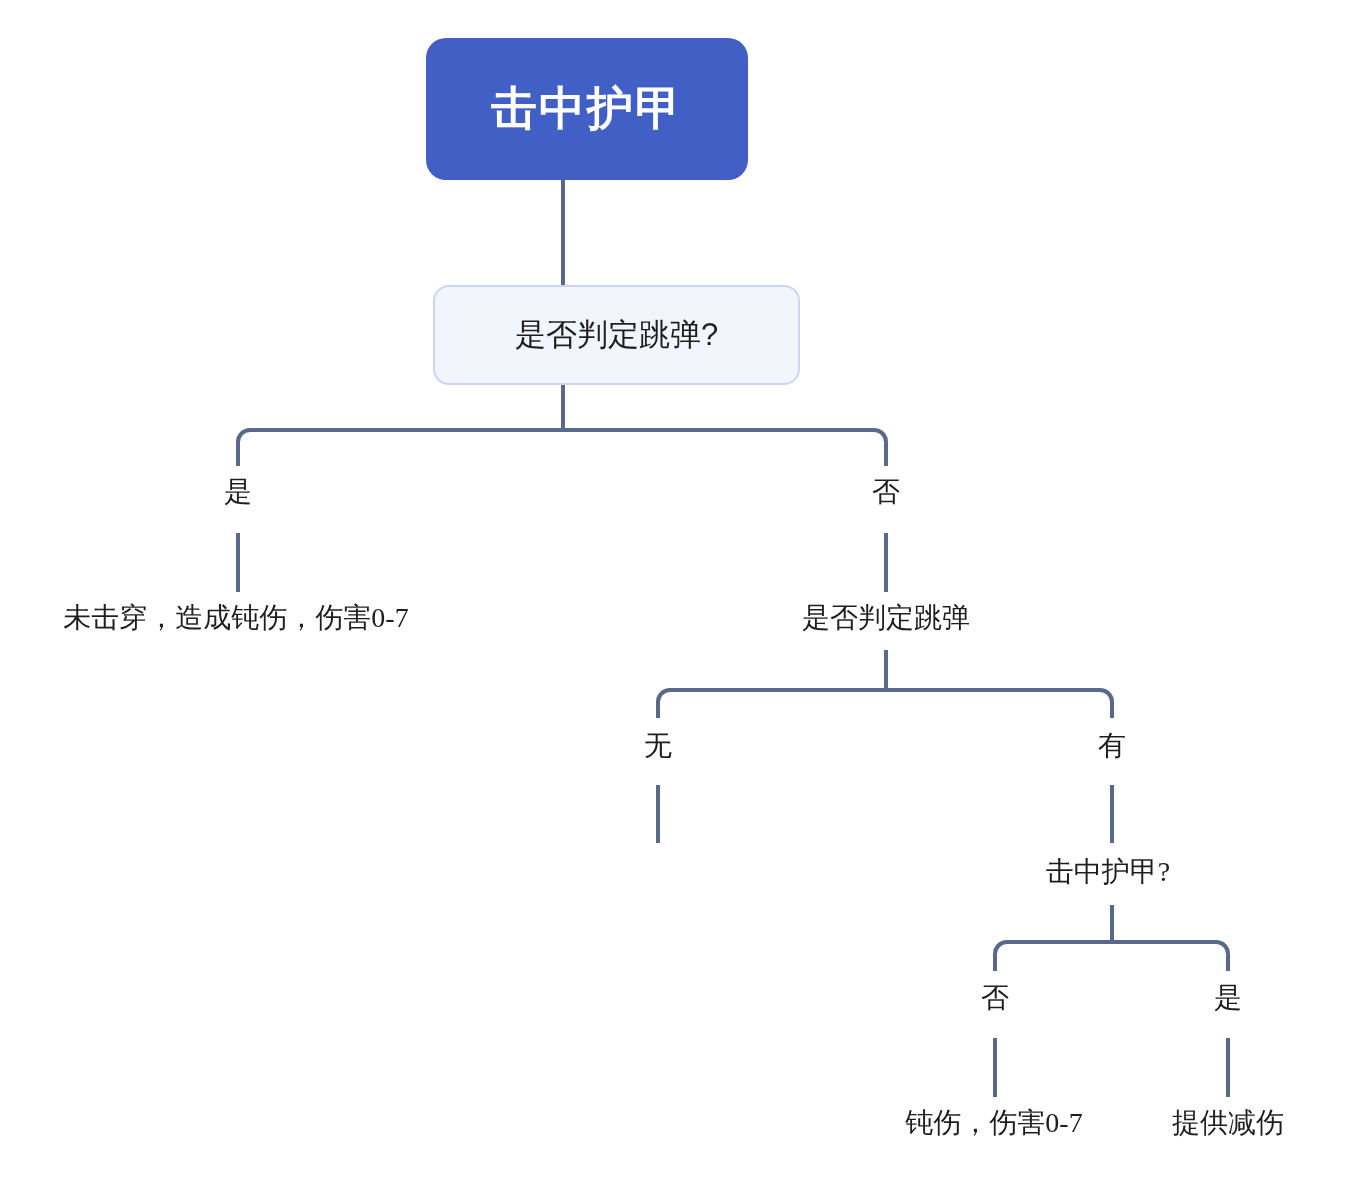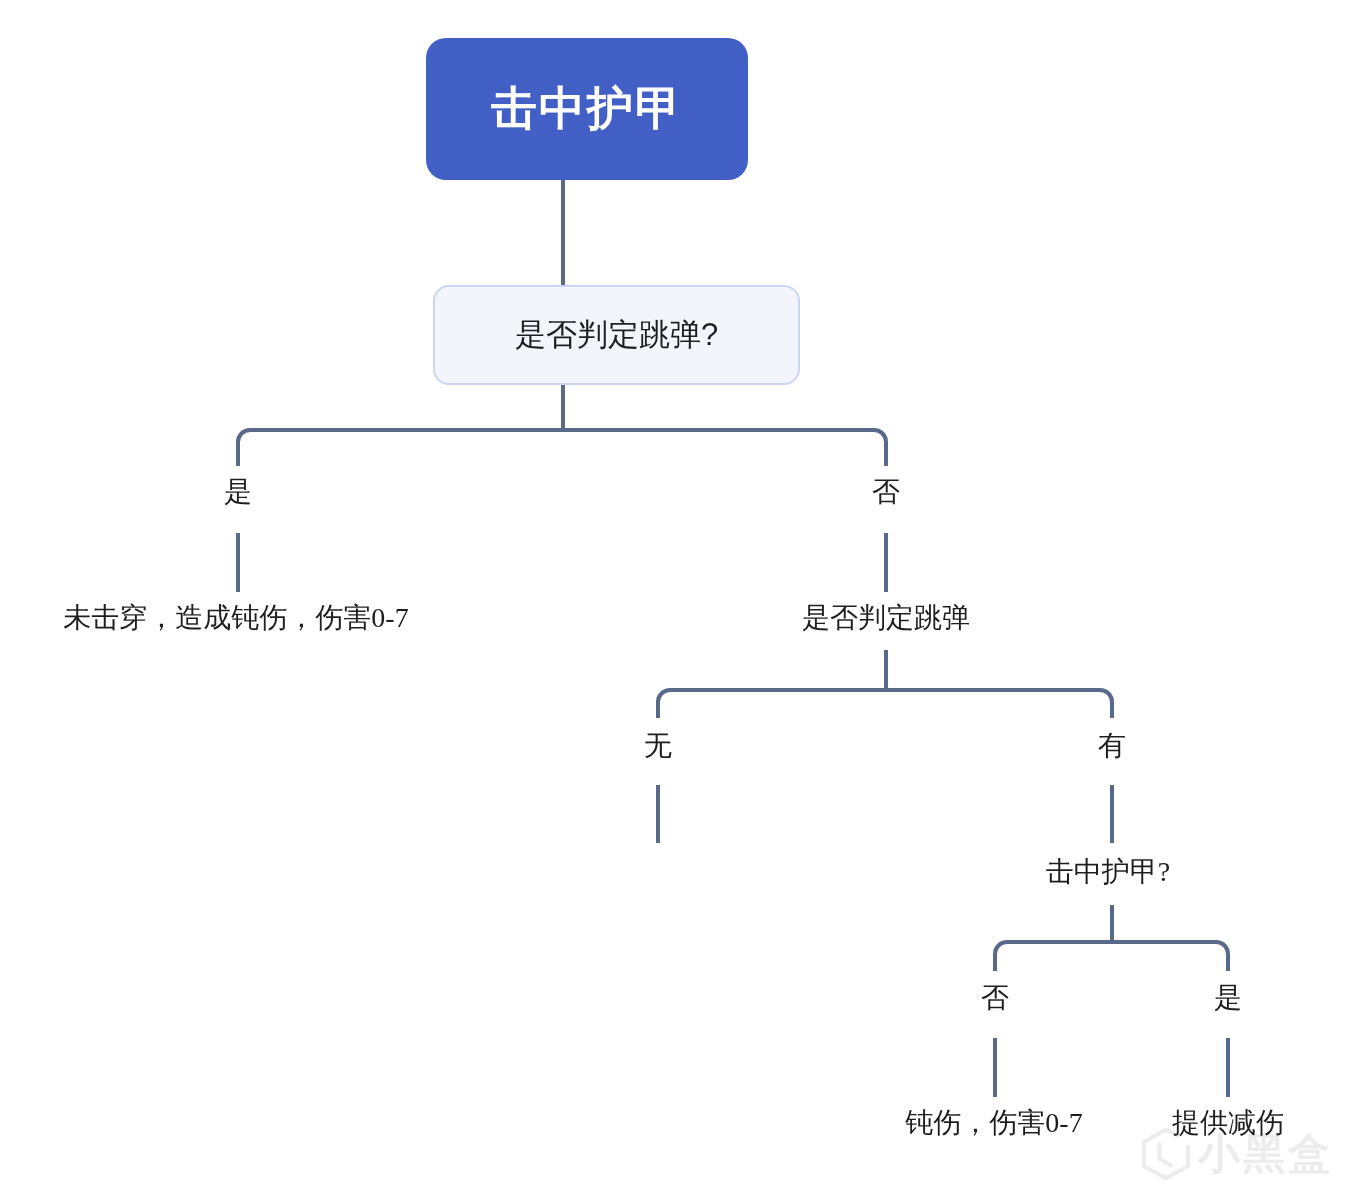--- a/index.html
+++ b/index.html
@@ -64,27 +64,20 @@
     letter-spacing: 3px;
     color: var(--watermark);
     font-family: "Liberation Sans", sans-serif;
   }
 </style>
 </head>
 <body>
 
 <div class="canvas">
 
-  <div class="watermark">
-    <svg width="52" height="52" viewBox="0 0 64 64" fill="none">
-      <path d="M46 9 L32 2 L5 17 V47 L32 62 L59 47 V23" stroke="#ececec" stroke-width="5" stroke-linejoin="round" stroke-linecap="round"></path>
-      <path d="M24 20 V38 L38 46" stroke="#ececec" stroke-width="5" stroke-linejoin="round" stroke-linecap="round"></path>
-    </svg>
-    <span class="watermark-text">小黑盒</span>
-  </div>
 
   <div class="node-root">
     <span>击中护甲</span>
   </div>
 
   <div class="stem" style="left:561px; top:180px; height:105px;"></div>
 
   <div class="node-question">
     <span>是否判定跳弹?</span>
   </div>

